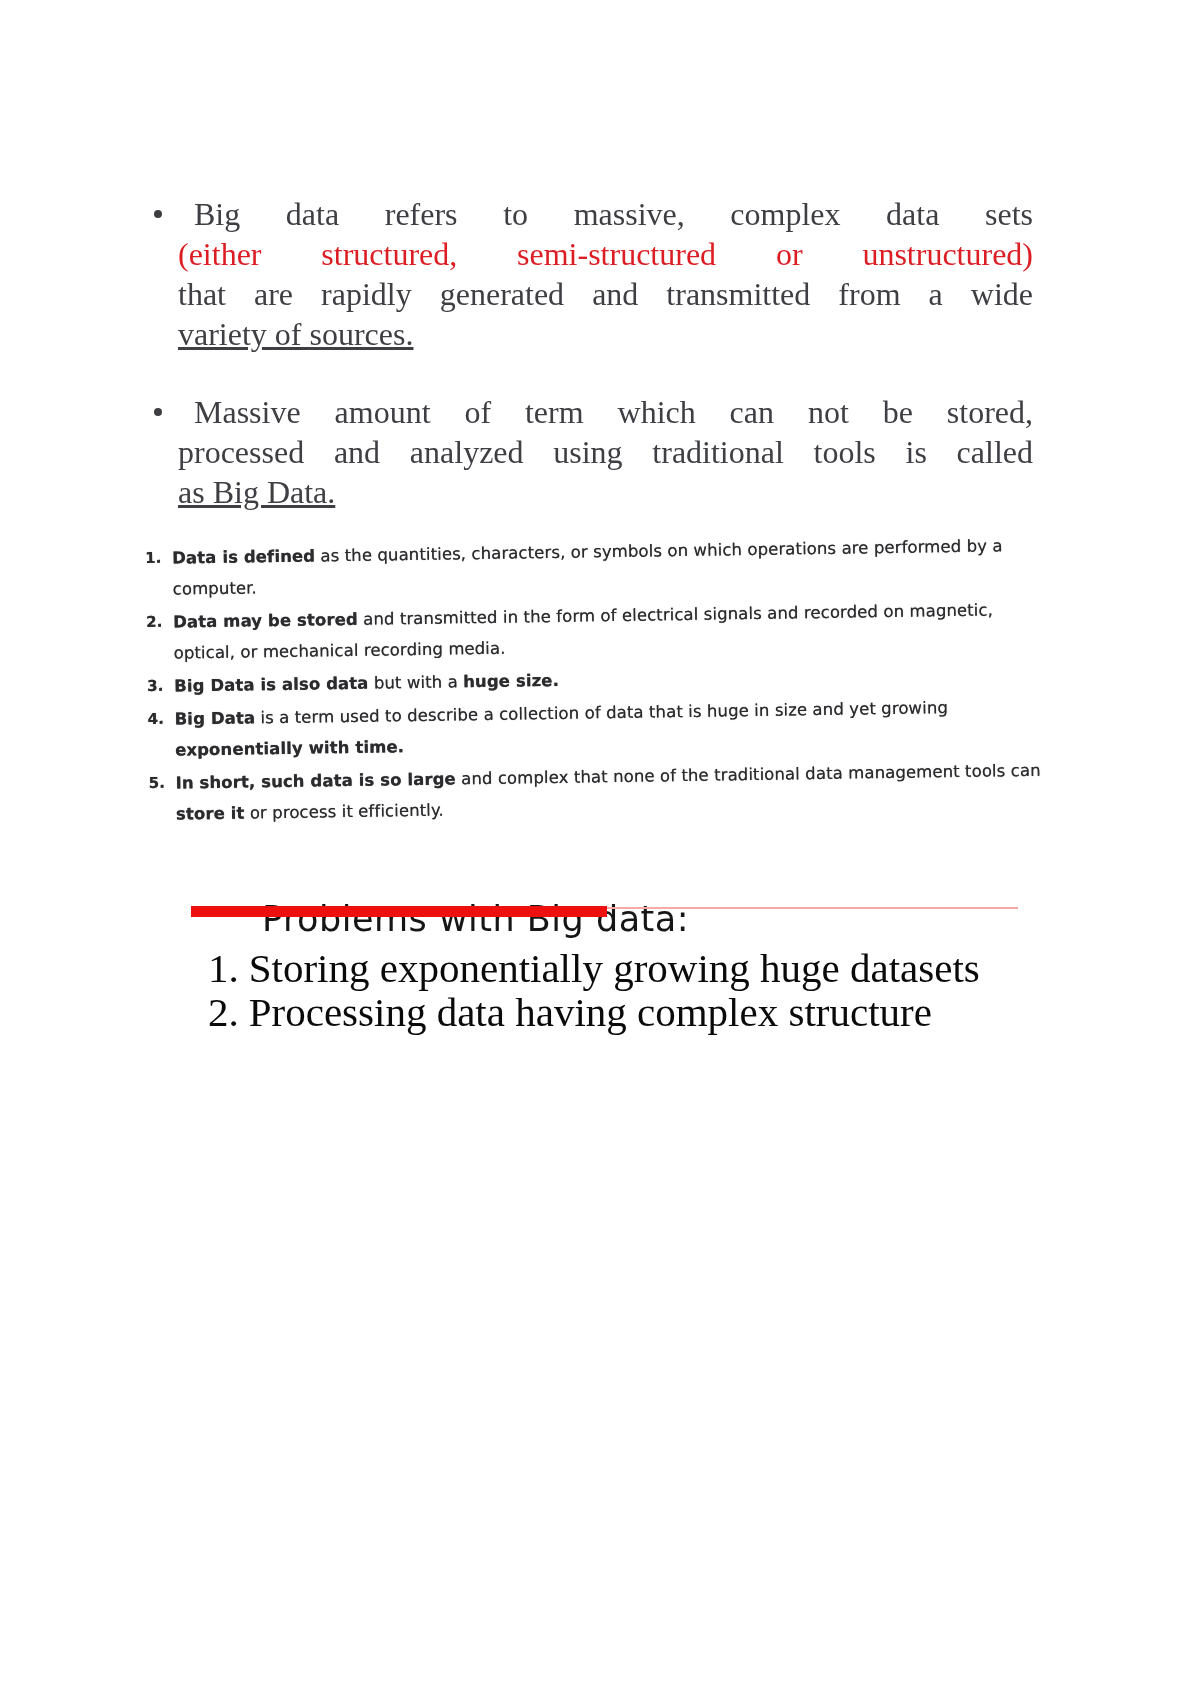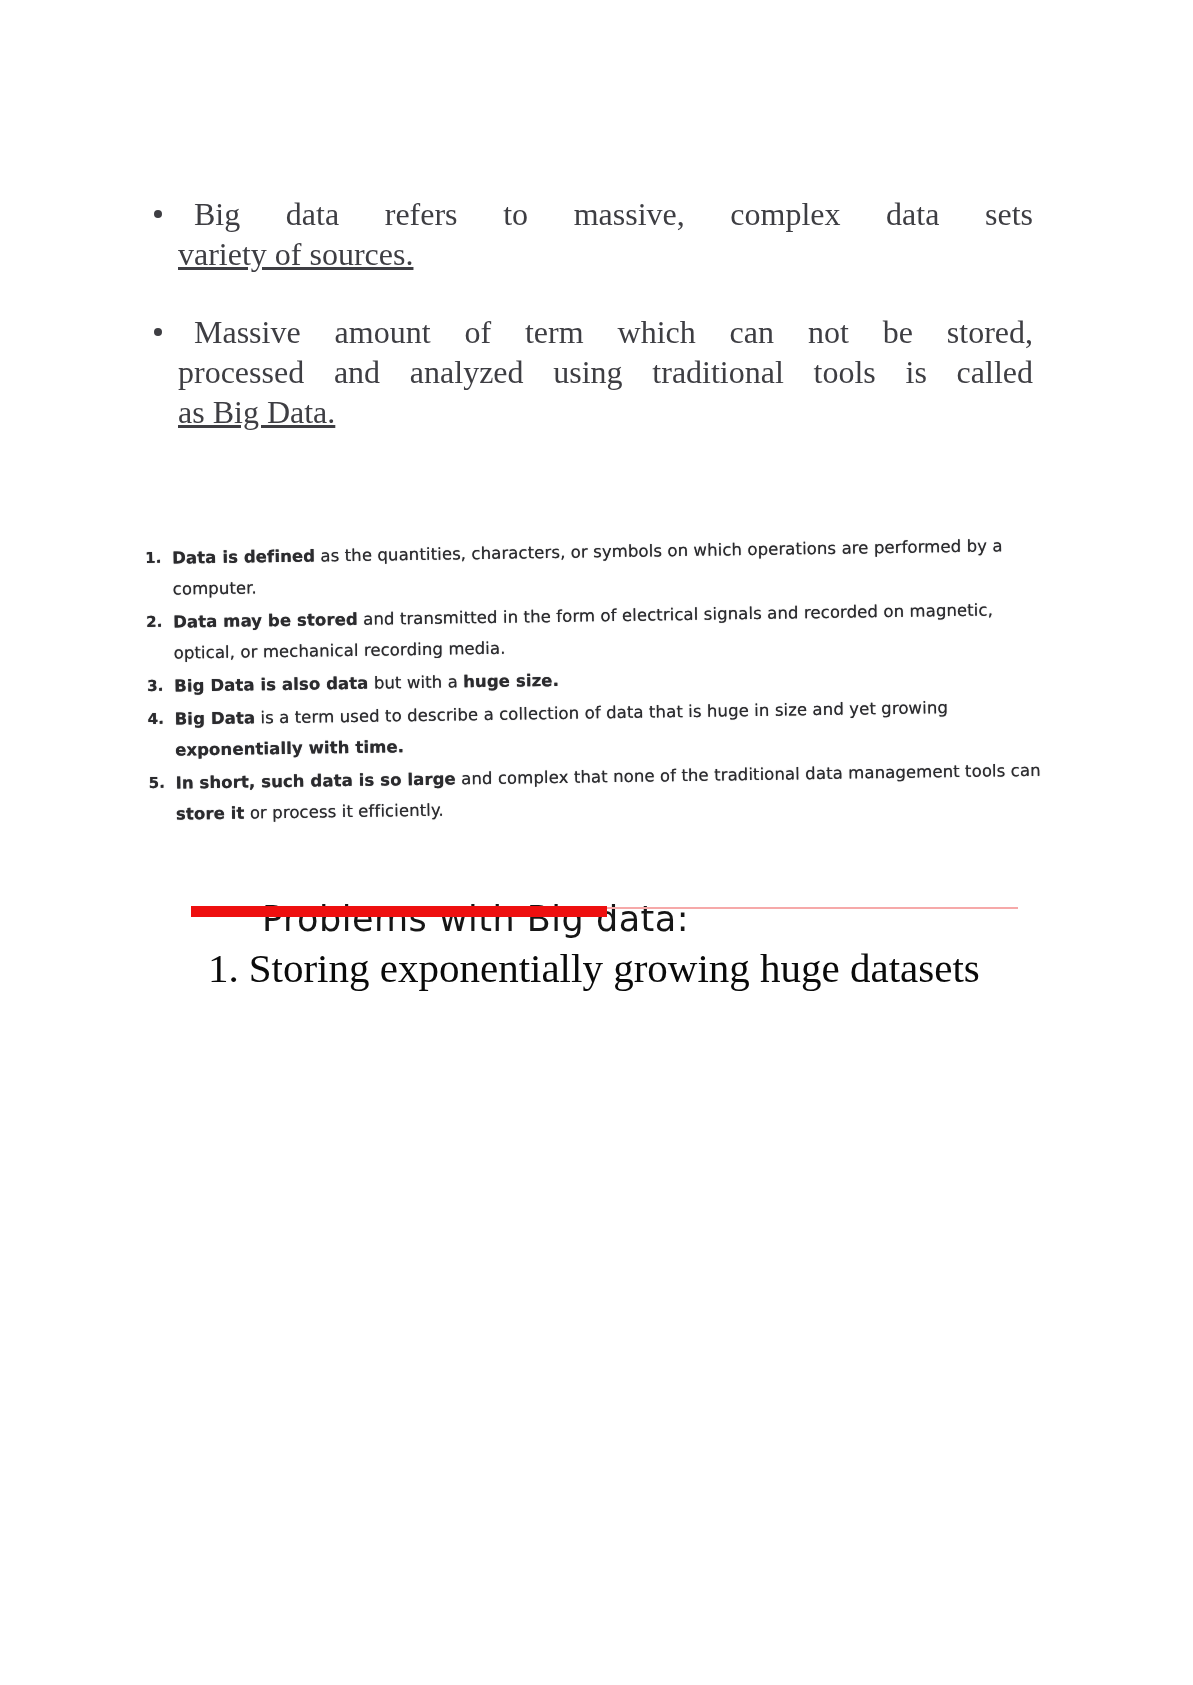--- a/index.html
+++ b/index.html
@@ -54,20 +54,22 @@
 </style>
 </head>
 <body>
 
 <div class="page">
   <section class="intro" id="intro">
       <div class="bullet-item">
         <span class="dot"></span>
         <div class="lines">
           <div class="line first">Big data refers to massive, complex data sets</div>
+          <div class="line red">(either structured, semi-structured or unstructured)</div>
+          <div class="line">that are rapidly generated and transmitted from a wide</div>
           <div class="line last">variety of sources.</div>
         </div>
       </div>
       <div class="bullet-item">
         <span class="dot"></span>
         <div class="lines">
           <div class="line first">Massive amount of term which can not be stored,</div>
           <div class="line">processed and analyzed using traditional tools is called</div>
           <div class="line last">as Big Data.</div>
         </div>
@@ -100,20 +102,21 @@
         <div class="def-line"><span class="b">store it</span><span class="n"> or process it efficiently.</span></div>
       </div>
     </section>
 
   <h1 class="heading">Problems with Big data:</h1>
   <div class="rule-thick"></div>
   <div class="rule-thin"></div>
 
   <ol class="problems" id="problems">
       <li class="prob-item"><span class="prob-num">1.</span><span class="prob-text">Storing exponentially growing huge datasets</span></li>
+      <li class="prob-item"><span class="prob-num">2.</span><span class="prob-text">Processing data having complex structure</span></li>
     </ol>
 
   <div class="bottom-strip">
     <div class="black-bar" id="blackbar" style="width: 1075px;"></div>
     <div class="glitch" id="glitch">
         <span style="width: 9px; background: rgb(36, 54, 214);"></span>
         <span style="width: 4px; background: rgb(255, 255, 255);"></span>
         <span style="width: 5px; background: rgb(13, 13, 13);"></span>
         <span style="width: 4px; background: rgb(0, 195, 207);"></span>
         <span style="width: 4px; background: rgb(30, 162, 78);"></span>

